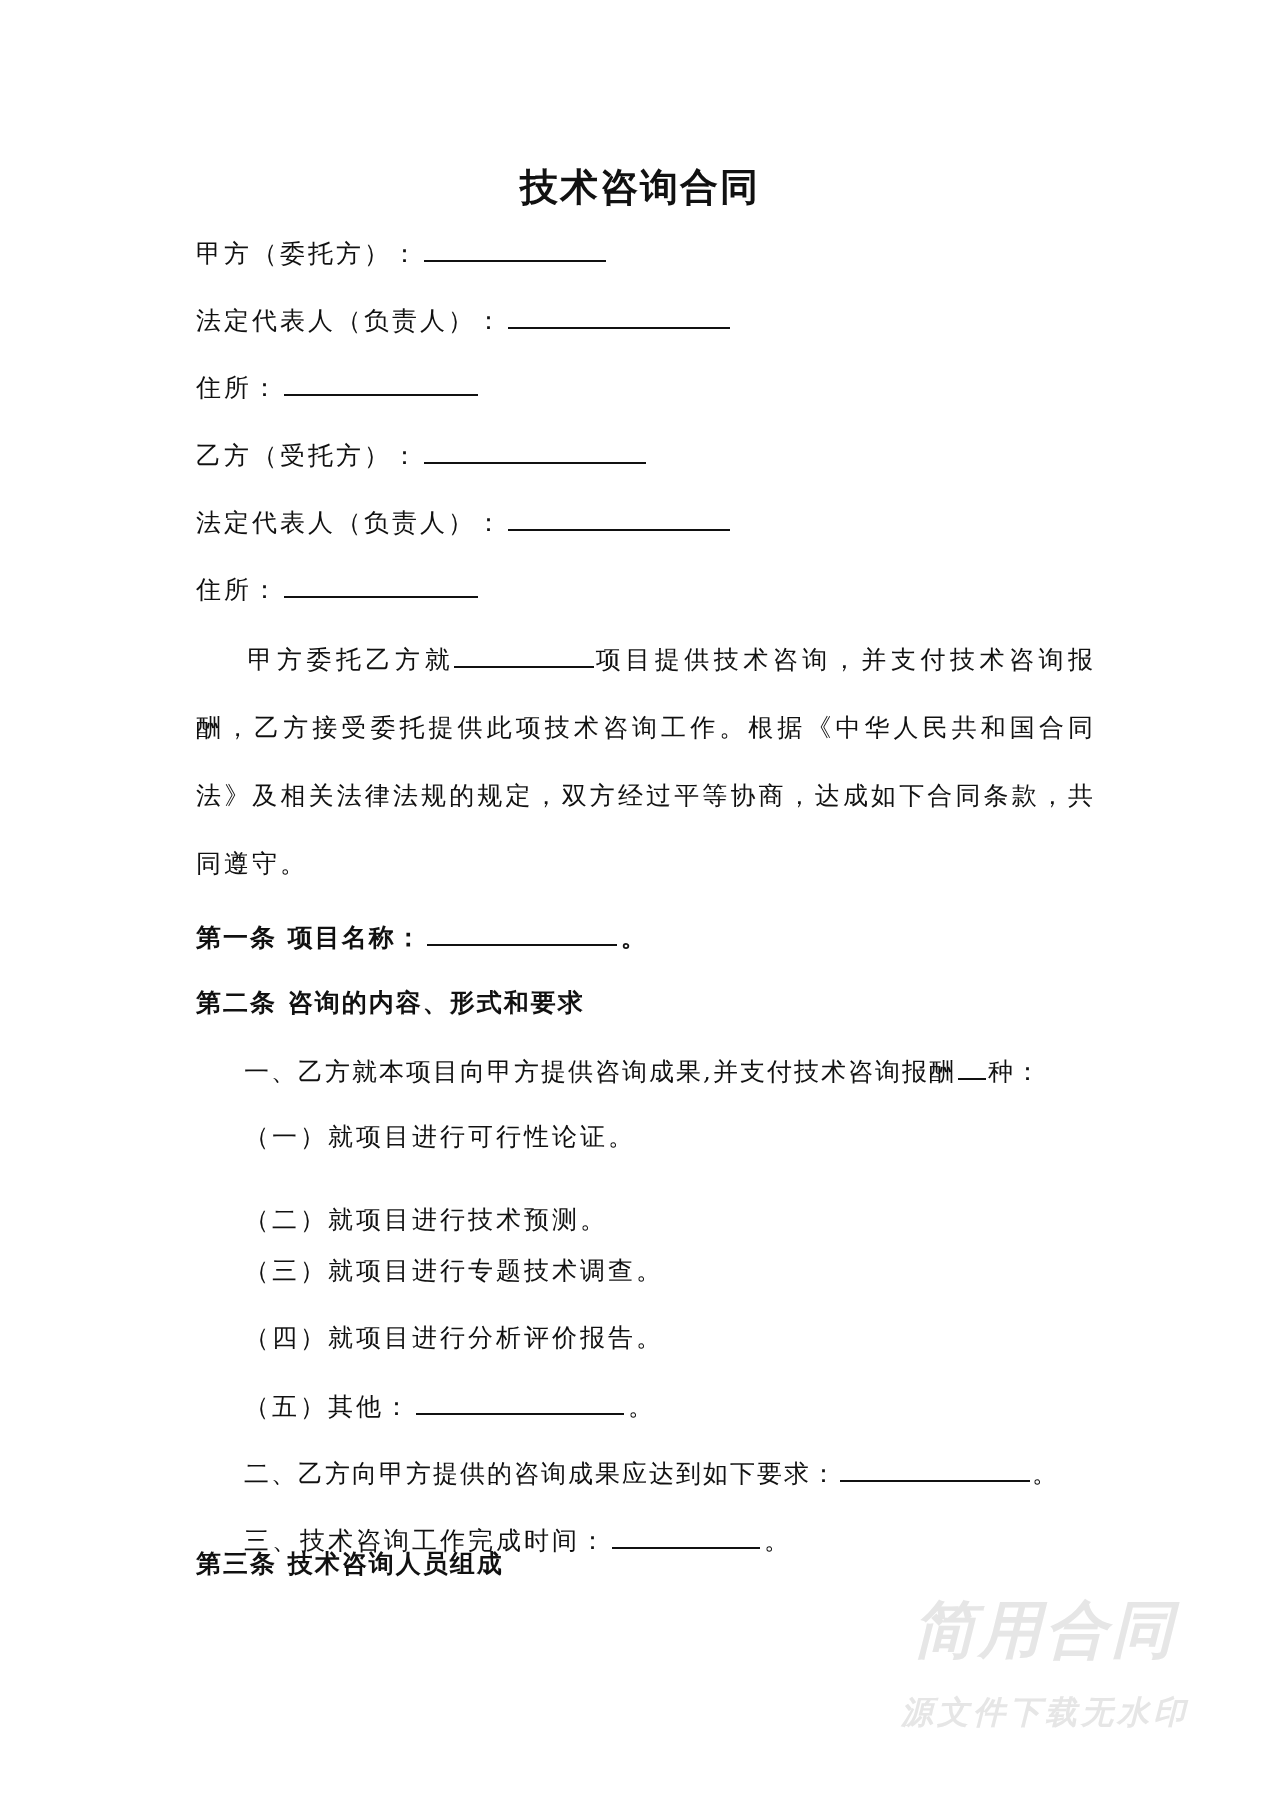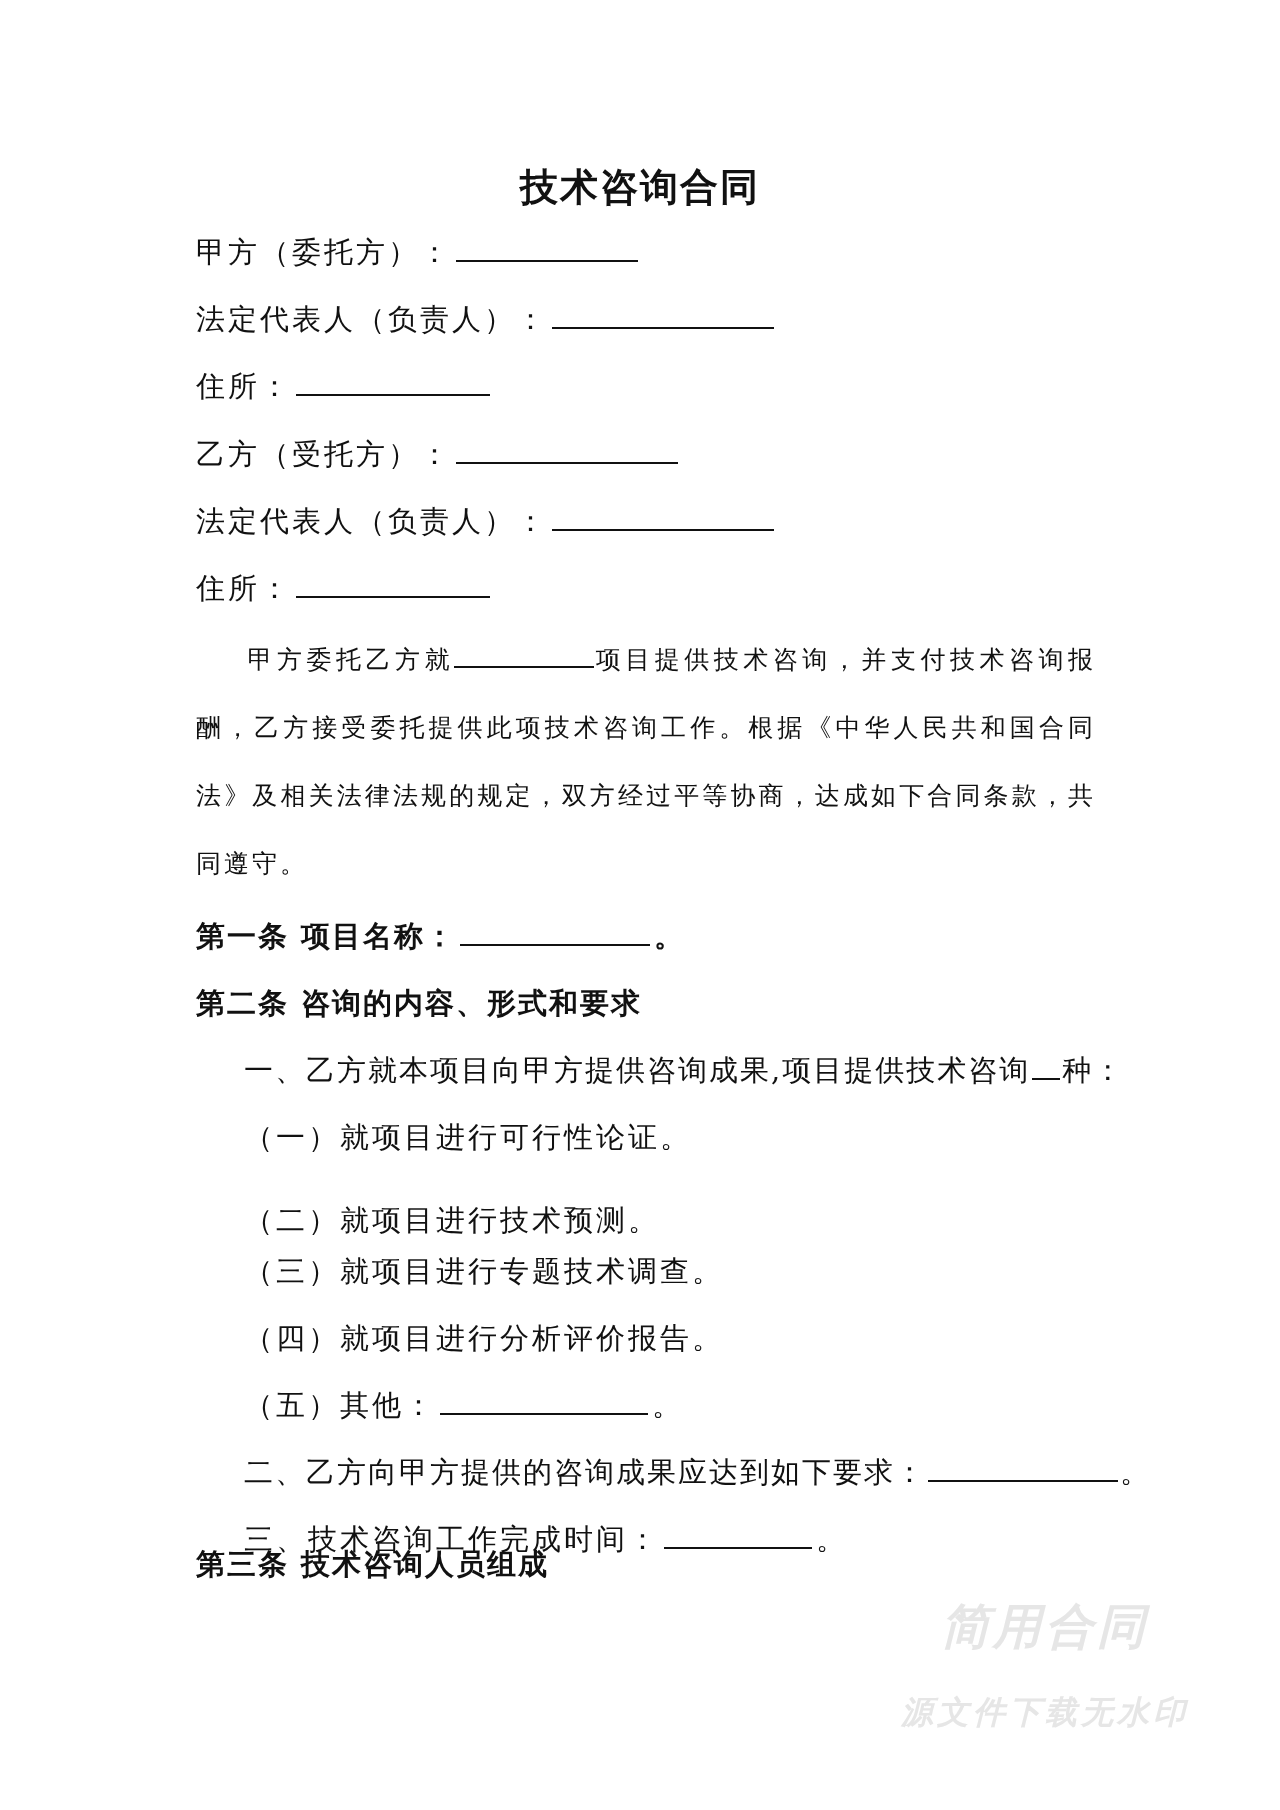--- a/index.html
+++ b/index.html
@@ -29,21 +29,21 @@
       text-align: center;
       font-family: Liberation Serif, serif;
       font-weight: bold;
       font-size: 38px;
       letter-spacing: 2px;
       line-height: 50px;
     }
     .line {
       position: absolute;
       left: 196px;
-      font-size: 29px;
+      font-size: 25px;
       line-height: 36px;
       white-space: nowrap;
       letter-spacing: 3px;
     }
     .line.indent { left: 244px; }
     .line.bold {
       font-family: "DejaVu Sans", sans-serif;
       font-weight: bold;
       letter-spacing: 2px;
     }
@@ -69,24 +69,23 @@
       left: 880px;
       top: 1590px;
       width: 330px;
       text-align: center;
       color: #e6e6e6;
       font-family: "DejaVu Sans", sans-serif;
       font-weight: bold;
       font-style: italic;
     }
     .watermark .wm-big {
-      font-size: 48px;
+      font-size: 62px;
       letter-spacing: 4px;
       line-height: 80px;
-      font-family: Liberation Mono, monospace;
     }
     .watermark .wm-small {
       font-size: 32px;
       letter-spacing: 4px;
       line-height: 44px;
       margin-top: 20px;
     }
   </style>
 </head>
 <body>
@@ -119,21 +118,21 @@
     <span class="first-indent"></span><span>甲方委托乙方就</span><span class="blank" style="width:140px;margin:0;"></span><span>项目提供技术咨询，并支付技术咨询报酬，乙方接受委托提供此项技术咨询工作。根据《中华人民共和国合同法》及相关法律法规的规定，双方经过平等协商，达成如下合同条款，共同遵守。</span>
   </div>
 
   <div class="line bold" style="top:918px;">
     <span>第一条  项目名称：</span><span class="blank" style="width:190px;"></span><span>。</span>
   </div>
 
   <div class="line bold" style="top:985px;">第二条  咨询的内容、形式和要求</div>
 
   <div class="line indent" style="top:1052px;letter-spacing:2px;">
-    <span>一、乙方就本项目向甲方提供咨询成果,项目提供技术咨询</span><span class="blank" style="width:28px;margin:0 2px;"></span><span>种：</span>
+    <span>一、乙方就本项目向甲方提供咨询成果,并支付技术咨询报酬</span><span class="blank" style="width:28px;margin:0 2px;"></span><span>种：</span>
   </div>
 
   <div class="line indent" style="top:1119px;">（一）就项目进行可行性论证。</div>
   <div class="line indent" style="top:1202px;">（二）就项目进行技术预测。</div>
   <div class="line indent" style="top:1253px;">（三）就项目进行专题技术调查。</div>
   <div class="line indent" style="top:1320px;">（四）就项目进行分析评价报告。</div>
 
   <div class="line indent" style="top:1387px;">
     <span>（五）其他：</span><span class="blank" style="width:208px;"></span><span>。</span>
   </div>

